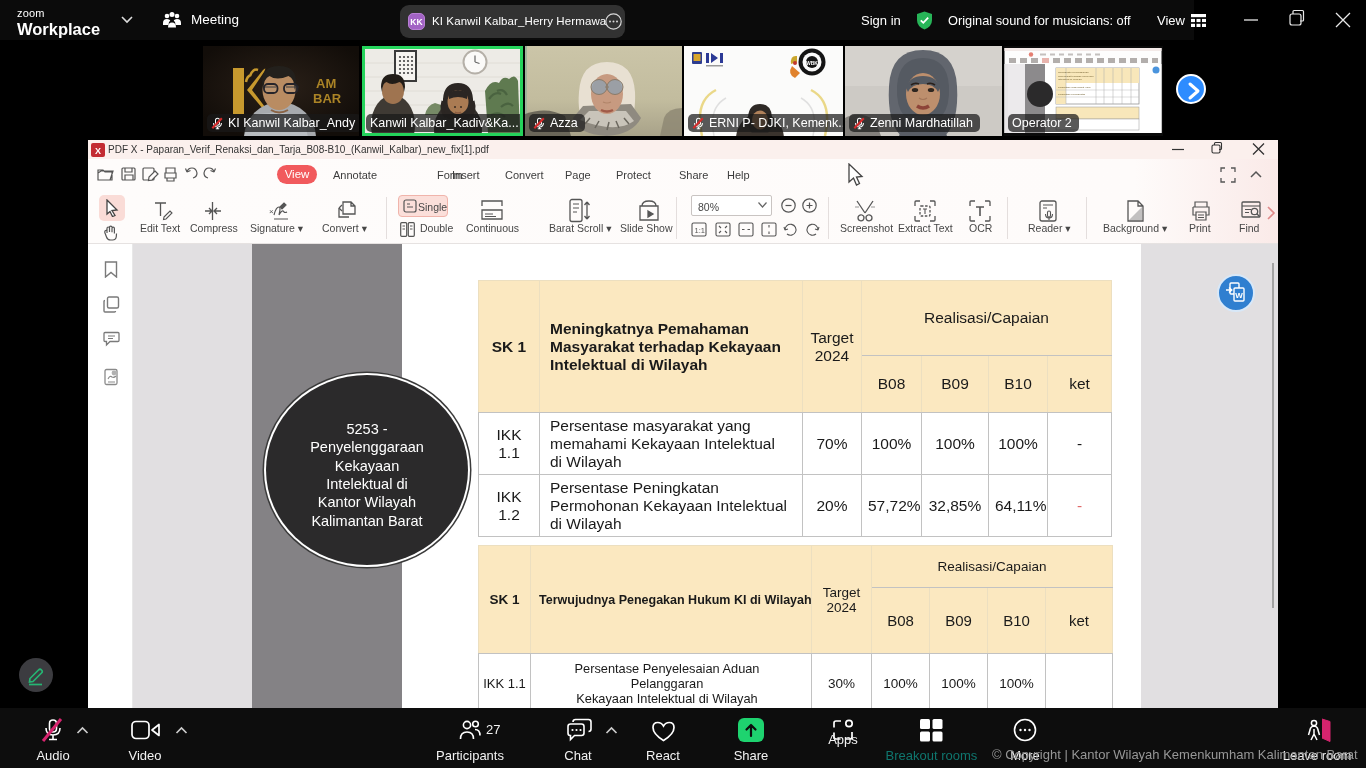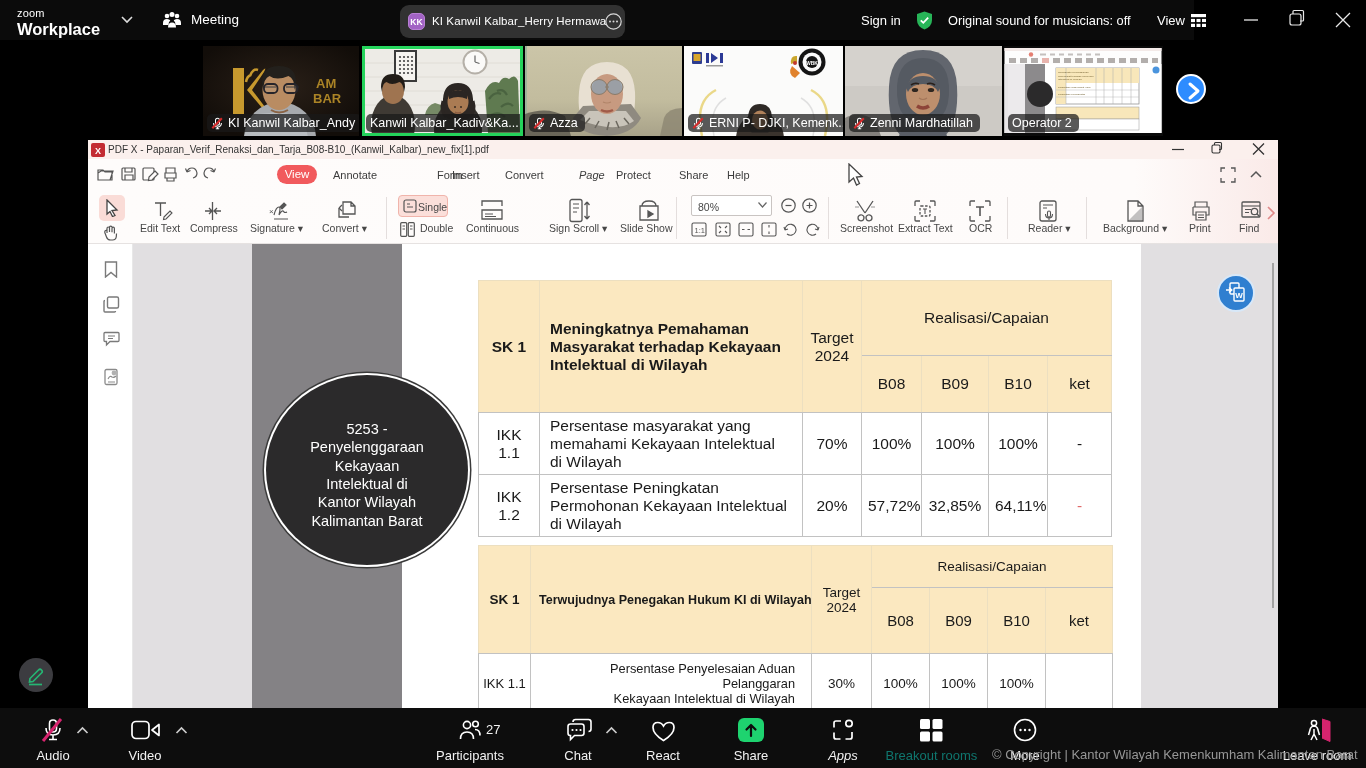--- a/index.html
+++ b/index.html
@@ -377,21 +377,21 @@
         <g transform="translate(106,0)">
               <path d="M12 7 q-1-4-5-4 q-4 0-5 5 q0 4 4 5 M12 7 l1.5-3.5 M12 7 l-3.5-1.5"></path>
             </g>
       </g>
     </svg>
     <div class="abs" style="left:277px;top:6px;width:40px;height:19px;background:#f15a5d;border-radius:10px;color:#fff;font-size:11.5px;text-align:center;line-height:19px;">View</div>
     <div class="menuitem" style="left:333px;">Annotate</div>
     <div class="menuitem" style="left:401px;margin-left:36px;">Form</div>
     <div class="menuitem" style="left:452px;">Insert</div>
     <div class="menuitem" style="left:505px;">Convert</div>
-    <div class="menuitem" style="left:579px;font-style:italic;">Page</div>
+    <div class="menuitem" style="left:565px;">Page</div>
     <div class="menuitem" style="left:616px;">Protect</div>
     <div class="menuitem" style="left:679px;">Share</div>
     <div class="menuitem" style="left:727px;">Help</div>
     <svg class="abs" style="left:1220px;top:8px" width="16" height="16" viewBox="0 0 16 16">
           <g stroke="#555" stroke-width="1.3" fill="none">
             <path d="M1 5 V1 h4 M11 1 h4 v4 M15 11 v4 h-4 M5 15 H1 v-4"></path>
           </g>
         </svg>
     <svg class="abs" style="left:1249px;top:10px" width="14" height="10" viewBox="0 0 14 10">
           <path d="M2 8 L7 3 L12 8" stroke="#555" stroke-width="1.5" fill="none"></path>
@@ -464,21 +464,21 @@
         </svg>
     <div class="toollabel" style="left:466px;top:31px;">Continuous</div>
 
     <svg class="abs" style="left:567px;top:7px" width="24" height="26" viewBox="0 0 24 26">
           <g fill="none" stroke="#555" stroke-width="1.3">
             <rect x="3" y="1.5" width="12" height="22" rx="2"></rect>
             <path d="M6 6 h6 M6 10 h6 M6 14 h4" stroke-width="1"></path>
             <path d="M20 4 v17 M20 4 l-2.5 3 M20 4 l2.5 3 M20 21 l-2.5-3 M20 21 l2.5-3"></path>
           </g>
         </svg>
-    <div class="toollabel" style="left:549px;top:31px;">Sign Scroll ▾</div>
+    <div class="toollabel" style="left:549px;top:31px;">Barat Scroll ▾</div>
 
     <svg class="abs" style="left:636px;top:7px" width="26" height="26" viewBox="0 0 26 26">
           <g fill="none" stroke="#555" stroke-width="1.3">
             <path d="M4 8 h18 v14 h-18 z"></path>
             <path d="M6 8 q0-5 7-5 q7 0 7 5"></path>
             <path d="M12 13 l5 3 l-5 3 z" fill="#555"></path>
           </g>
         </svg>
     <div class="toollabel" style="left:620px;top:31px;">Slide Show</div>
 
@@ -678,21 +678,21 @@
           <td class="hdr" colspan="4" style="height:42px;font-size:13.5px;">Realisasi/Capaian</td>
         </tr>
         <tr>
           <td class="hdr" style="width:58px;height:66px;font-size:15px;">B08</td>
           <td class="hdr" style="width:58px;font-size:15px;">B09</td>
           <td class="hdr" style="width:58px;font-size:15px;">B10</td>
           <td class="hdr" style="width:78px;font-size:15px;">ket</td>
         </tr>
         <tr>
           <td style="height:59px;font-size:13px;padding:0 1px;white-space:nowrap;">IKK 1.1</td>
-          <td style="text-align:right;padding:0 16px 0 8px;font-size:12.8px;">Persentase Penyelesaian Aduan Pelanggaran<br>Kekayaan Intelektual di Wilayah</td>
+          <td style="text-align:center;padding:0 16px 0 8px;font-size:12.8px;">Persentase Penyelesaian Aduan Pelanggaran<br>Kekayaan Intelektual di Wilayah</td>
           <td style="font-size:13.5px;">30%</td>
                 <td style="font-size:13.5px;">100%</td>
                 <td style="font-size:13.5px;">100%</td>
                 <td style="font-size:13.5px;">100%</td>
                 <td></td>
         </tr>
       </tbody>
           </table>
     </div>
     <div id="scrollb"></div>
@@ -791,21 +791,21 @@
         <path d="M13 18 V7 M13 7 l-4.5 4.5 M13 7 l4.5 4.5" stroke="#0d0d0d" stroke-width="2.2" fill="none" stroke-linecap="round" stroke-linejoin="round"></path>
       </svg>
   <div class="abs" style="left:698px;top:40px;width:106px;text-align:center;color:#f2f2f2;font-size:13px;">Share</div>
 
   <svg class="abs" style="left:831px;top:10px" width="24" height="24" viewBox="0 0 24 24">
         <g fill="none" stroke="#fff" stroke-width="1.7">
           <path d="M10 3 H5 q-2 0-2 2 v4.5 M3 14.5 V19 q0 2 2 2 h4.5 M14.5 21 H19 q2 0 2-2 v-5"></path>
           <circle cx="18" cy="5.5" r="3.2"></circle>
         </g>
       </svg>
-  <div class="abs" style="left:790px;top:40px;width:106px;text-align:center;color:#f2f2f2;font-size:13px;font-style:italic;">Apps</div>
+  <div class="abs" style="left:790px;top:24px;width:106px;text-align:center;color:#f2f2f2;font-size:13px;">Apps</div>
 
   <svg class="abs" style="left:919px;top:10px" width="25" height="24" viewBox="0 0 25 24">
         <g fill="#fff">
           <rect x="1" y="1" width="10" height="10" rx="1.5"></rect>
           <rect x="13.5" y="1" width="10" height="10" rx="1.5"></rect>
           <rect x="1" y="13.5" width="10" height="10" rx="1.5"></rect>
           <rect x="13.5" y="13.5" width="10" height="10" rx="1.5"></rect>
         </g>
       </svg>
   <div class="abs" style="left:878px;top:40px;width:107px;text-align:center;color:#0f766e;font-size:13px;">Breakout rooms</div>

